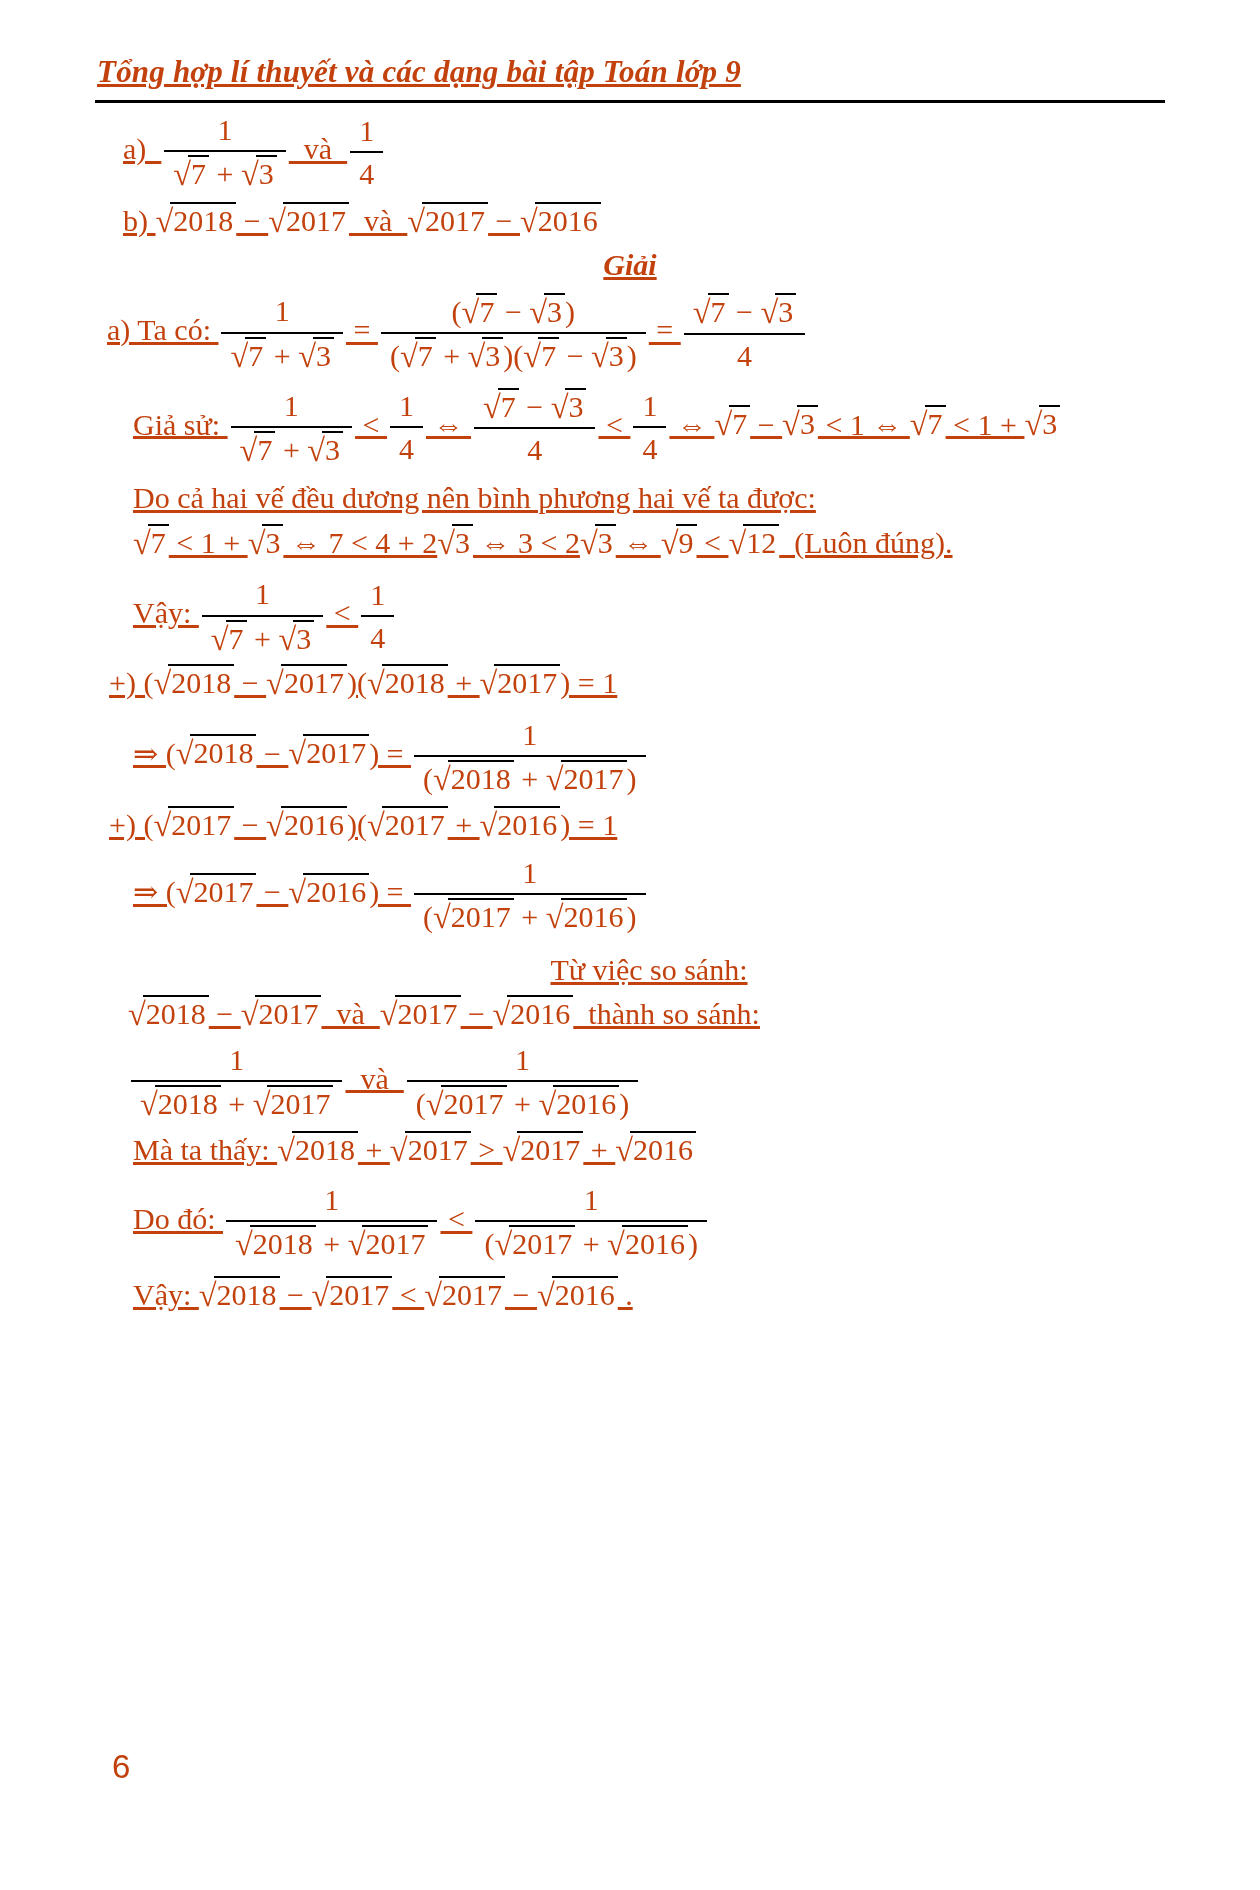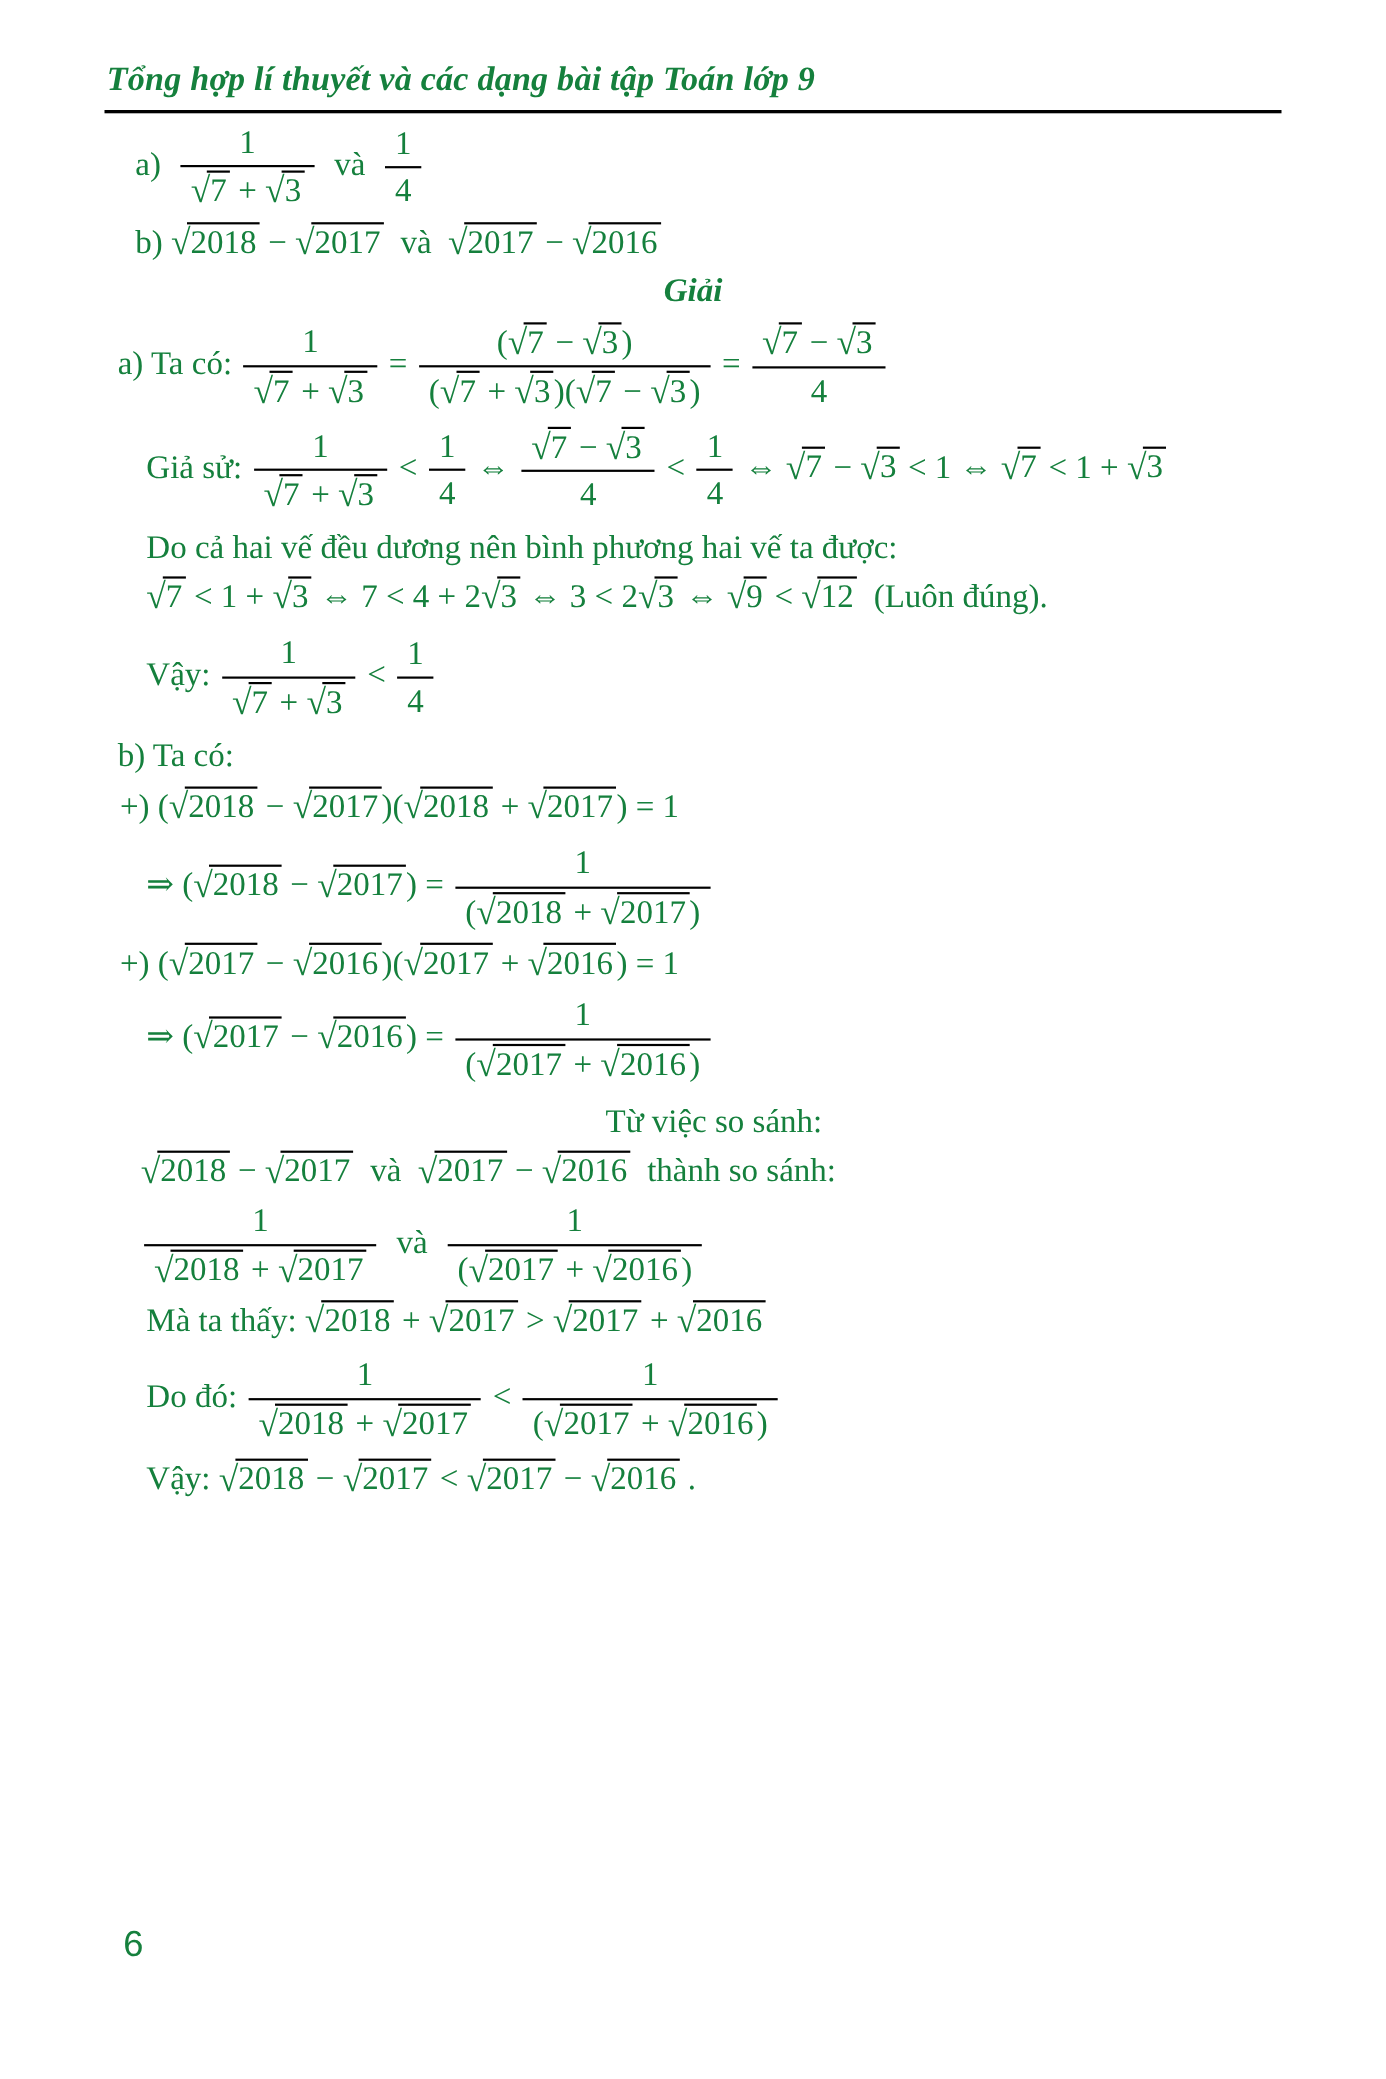--- a/index.html
+++ b/index.html
@@ -1,24 +1,25 @@
 <!DOCTYPE html>
 <html><head>
 <meta charset="utf-8">
 <style>
   html,body{margin:0;padding:0;background:#e8e8e8;}
   .page{
     position:relative;
     width:1260px;height:1890px;
     margin:0 auto;
     background:#ffffff;
-    color:#15803d;
+    color:#c2410c;
     font-family:"Liberation Serif","DejaVu Serif",serif;
     font-size:30px;
     overflow:hidden;
+    text-decoration:underline;
   }
   .content{padding:50px 95px 0 95px;}
   .header-title{
     font-style:italic;font-weight:bold;
     font-size:31px;
     padding:4px 0 10px 2px;
     letter-spacing:0.2px;
   }
   .header-rule{border-top:3px solid #000;height:0;margin-bottom:8px;}
   .line{
@@ -77,21 +78,20 @@
     <div class="header-rule"></div>
     <div id="lines">
         <div class="line" style="margin-top: 4px; padding-left: 28px;">a) &nbsp;<span class="frac"><span class="num">1</span><span class="den"><span class="sqrt"><span class="sym">√</span><span class="rdc">7</span></span> + <span class="sqrt"><span class="sym">√</span><span class="rdc">3</span></span></span></span> &nbsp;và&nbsp; <span class="frac"><span class="num">1</span><span class="den">4</span></span></div>
         <div class="line" style="margin-top: 8px; padding-left: 28px;">b) <span class="sqrt"><span class="sym">√</span><span class="rdc">2018</span></span> − <span class="sqrt"><span class="sym">√</span><span class="rdc">2017</span></span> &nbsp;và&nbsp; <span class="sqrt"><span class="sym">√</span><span class="rdc">2017</span></span> − <span class="sqrt"><span class="sym">√</span><span class="rdc">2016</span></span></div>
         <div class="line" style="text-align: center; margin-top: 4px; padding-left: 0px;"><span class="boldital">Giải</span></div>
         <div class="line" style="margin-top: 6px; padding-left: 12px;">a) Ta có: <span class="frac"><span class="num">1</span><span class="den"><span class="sqrt"><span class="sym">√</span><span class="rdc">7</span></span> + <span class="sqrt"><span class="sym">√</span><span class="rdc">3</span></span></span></span> = <span class="frac"><span class="num">(<span class="sqrt"><span class="sym">√</span><span class="rdc">7</span></span> − <span class="sqrt"><span class="sym">√</span><span class="rdc">3</span></span>)</span><span class="den">(<span class="sqrt"><span class="sym">√</span><span class="rdc">7</span></span> + <span class="sqrt"><span class="sym">√</span><span class="rdc">3</span></span>)(<span class="sqrt"><span class="sym">√</span><span class="rdc">7</span></span> − <span class="sqrt"><span class="sym">√</span><span class="rdc">3</span></span>)</span></span> = <span class="frac"><span class="num"><span class="sqrt"><span class="sym">√</span><span class="rdc">7</span></span> − <span class="sqrt"><span class="sym">√</span><span class="rdc">3</span></span></span><span class="den">4</span></span></div>
         <div class="line" style="margin-top: 12px; padding-left: 38px;">Giả sử: <span class="frac"><span class="num">1</span><span class="den"><span class="sqrt"><span class="sym">√</span><span class="rdc">7</span></span> + <span class="sqrt"><span class="sym">√</span><span class="rdc">3</span></span></span></span> &lt; <span class="frac"><span class="num">1</span><span class="den">4</span></span> ⇔ <span class="frac"><span class="num"><span class="sqrt"><span class="sym">√</span><span class="rdc">7</span></span> − <span class="sqrt"><span class="sym">√</span><span class="rdc">3</span></span></span><span class="den">4</span></span> &lt; <span class="frac"><span class="num">1</span><span class="den">4</span></span> ⇔ <span class="sqrt"><span class="sym">√</span><span class="rdc">7</span></span> − <span class="sqrt"><span class="sym">√</span><span class="rdc">3</span></span> &lt; 1 ⇔ <span class="sqrt"><span class="sym">√</span><span class="rdc">7</span></span> &lt; 1 + <span class="sqrt"><span class="sym">√</span><span class="rdc">3</span></span></div>
         <div class="line" style="margin-top: 10px; padding-left: 38px;">Do cả hai vế đều dương nên bình phương hai vế ta được:</div>
         <div class="line" style="margin-top: 4px; padding-left: 38px;"><span class="sqrt"><span class="sym">√</span><span class="rdc">7</span></span> &lt; 1 + <span class="sqrt"><span class="sym">√</span><span class="rdc">3</span></span> ⇔ 7 &lt; 4 + 2<span class="sqrt"><span class="sym">√</span><span class="rdc">3</span></span> ⇔ 3 &lt; 2<span class="sqrt"><span class="sym">√</span><span class="rdc">3</span></span> ⇔ <span class="sqrt"><span class="sym">√</span><span class="rdc">9</span></span> &lt; <span class="sqrt"><span class="sym">√</span><span class="rdc">12</span></span> &nbsp;(Luôn đúng).</div>
         <div class="line" style="margin-top: 12px; padding-left: 38px;">Vậy: <span class="frac"><span class="num">1</span><span class="den"><span class="sqrt"><span class="sym">√</span><span class="rdc">7</span></span> + <span class="sqrt"><span class="sym">√</span><span class="rdc">3</span></span></span></span> &lt; <span class="frac"><span class="num">1</span><span class="den">4</span></span></div>
-        <div class="line" style="margin-top: 10px; padding-left: 12px;">b) Ta có:</div>
         <div class="line" style="margin-top: 6px; padding-left: 14px;">+) (<span class="sqrt"><span class="sym">√</span><span class="rdc">2018</span></span> − <span class="sqrt"><span class="sym">√</span><span class="rdc">2017</span></span>)(<span class="sqrt"><span class="sym">√</span><span class="rdc">2018</span></span> + <span class="sqrt"><span class="sym">√</span><span class="rdc">2017</span></span>) = 1</div>
         <div class="line" style="margin-top: 12px; padding-left: 38px;">⇒ (<span class="sqrt"><span class="sym">√</span><span class="rdc">2018</span></span> − <span class="sqrt"><span class="sym">√</span><span class="rdc">2017</span></span>) = <span class="frac"><span class="num">1</span><span class="den">(<span class="sqrt"><span class="sym">√</span><span class="rdc">2018</span></span> + <span class="sqrt"><span class="sym">√</span><span class="rdc">2017</span></span>)</span></span></div>
         <div class="line" style="margin-top: 8px; padding-left: 14px;">+) (<span class="sqrt"><span class="sym">√</span><span class="rdc">2017</span></span> − <span class="sqrt"><span class="sym">√</span><span class="rdc">2016</span></span>)(<span class="sqrt"><span class="sym">√</span><span class="rdc">2017</span></span> + <span class="sqrt"><span class="sym">√</span><span class="rdc">2016</span></span>) = 1</div>
         <div class="line" style="margin-top: 8px; padding-left: 38px;">⇒ (<span class="sqrt"><span class="sym">√</span><span class="rdc">2017</span></span> − <span class="sqrt"><span class="sym">√</span><span class="rdc">2016</span></span>) = <span class="frac"><span class="num">1</span><span class="den">(<span class="sqrt"><span class="sym">√</span><span class="rdc">2017</span></span> + <span class="sqrt"><span class="sym">√</span><span class="rdc">2016</span></span>)</span></span></div>
         <div class="line" style="margin-top: 14px; padding-left: 38px; text-align: center;">Từ việc so sánh:</div>
         <div class="line" style="margin-top: 4px; padding-left: 33px;"><span class="sqrt"><span class="sym">√</span><span class="rdc">2018</span></span> − <span class="sqrt"><span class="sym">√</span><span class="rdc">2017</span></span> &nbsp;và&nbsp; <span class="sqrt"><span class="sym">√</span><span class="rdc">2017</span></span> − <span class="sqrt"><span class="sym">√</span><span class="rdc">2016</span></span> &nbsp;thành so sánh:</div>
         <div class="line" style="margin-top: 6px; padding-left: 33px;"><span class="frac"><span class="num">1</span><span class="den"><span class="sqrt"><span class="sym">√</span><span class="rdc">2018</span></span> + <span class="sqrt"><span class="sym">√</span><span class="rdc">2017</span></span></span></span> &nbsp;và&nbsp; <span class="frac"><span class="num">1</span><span class="den">(<span class="sqrt"><span class="sym">√</span><span class="rdc">2017</span></span> + <span class="sqrt"><span class="sym">√</span><span class="rdc">2016</span></span>)</span></span></div>
         <div class="line" style="margin-top: 8px; padding-left: 38px;">Mà ta thấy: <span class="sqrt"><span class="sym">√</span><span class="rdc">2018</span></span> + <span class="sqrt"><span class="sym">√</span><span class="rdc">2017</span></span> &gt; <span class="sqrt"><span class="sym">√</span><span class="rdc">2017</span></span> + <span class="sqrt"><span class="sym">√</span><span class="rdc">2016</span></span></div>
         <div class="line" style="margin-top: 10px; padding-left: 38px;">Do đó: <span class="frac"><span class="num">1</span><span class="den"><span class="sqrt"><span class="sym">√</span><span class="rdc">2018</span></span> + <span class="sqrt"><span class="sym">√</span><span class="rdc">2017</span></span></span></span> &lt; <span class="frac"><span class="num">1</span><span class="den">(<span class="sqrt"><span class="sym">√</span><span class="rdc">2017</span></span> + <span class="sqrt"><span class="sym">√</span><span class="rdc">2016</span></span>)</span></span></div>
         <div class="line" style="margin-top: 12px; padding-left: 38px;">Vậy: <span class="sqrt"><span class="sym">√</span><span class="rdc">2018</span></span> − <span class="sqrt"><span class="sym">√</span><span class="rdc">2017</span></span> &lt; <span class="sqrt"><span class="sym">√</span><span class="rdc">2017</span></span> − <span class="sqrt"><span class="sym">√</span><span class="rdc">2016</span></span> .</div>

